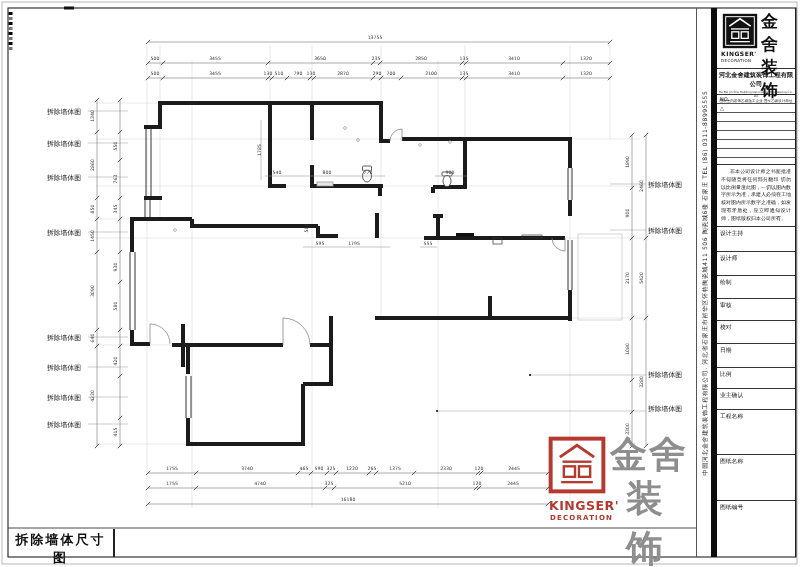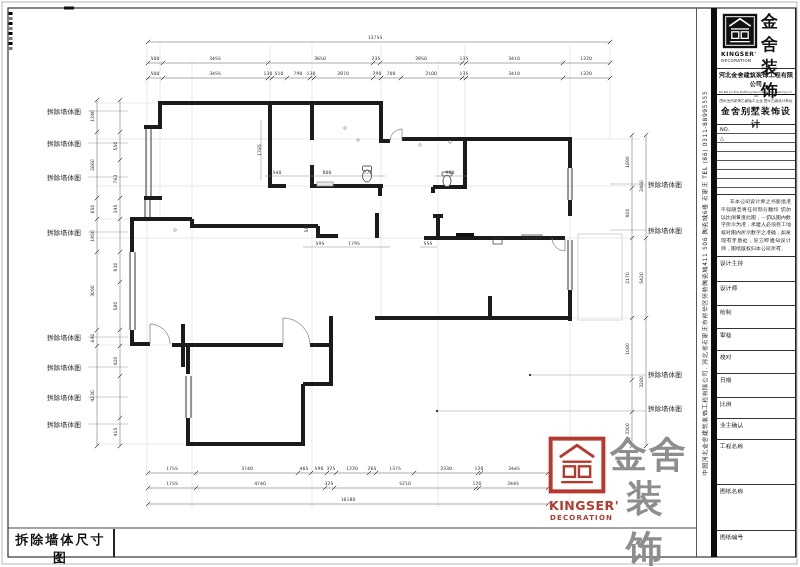--- a/index.html
+++ b/index.html
@@ -329,23 +329,20 @@
       <div class="cn">
         <div>金舍</div>
         <div>装饰</div>
       </div>
     </div>
     <div class="sec company-sec">
       <div class="cn">河北金舍建筑装饰工程有限公司</div>
       <div class="en">He Bei Jin She Building Decoration Engineering Co., Ltd</div>
       <div class="qual">国家室内装饰乙级施工企业 国家乙级设计单位</div>
     </div>
-    <div class="sec project-sec">
-      <div class="t">金舍别墅装饰设计</div>
-    </div>
     <div class="sec rev-sec">
       <div class="rev-row">NO.</div>
       <div class="rev-row">△</div>
       <div class="rev-row"></div>
       <div class="rev-row"></div>
       <div class="rev-row"></div>
       <div class="rev-row"></div>
       <div class="rev-row"></div>
     </div>
     <div class="sec note-sec">非本公司设计师之书面批准 不得随意将任何部分翻印 切勿以比例量度此图，一切以图内数字所示为准，承建人必须在工地核对图内所示数字之准确，如发现有矛盾处，应立即通知设计师，图纸版权归本公司所有。</div>

